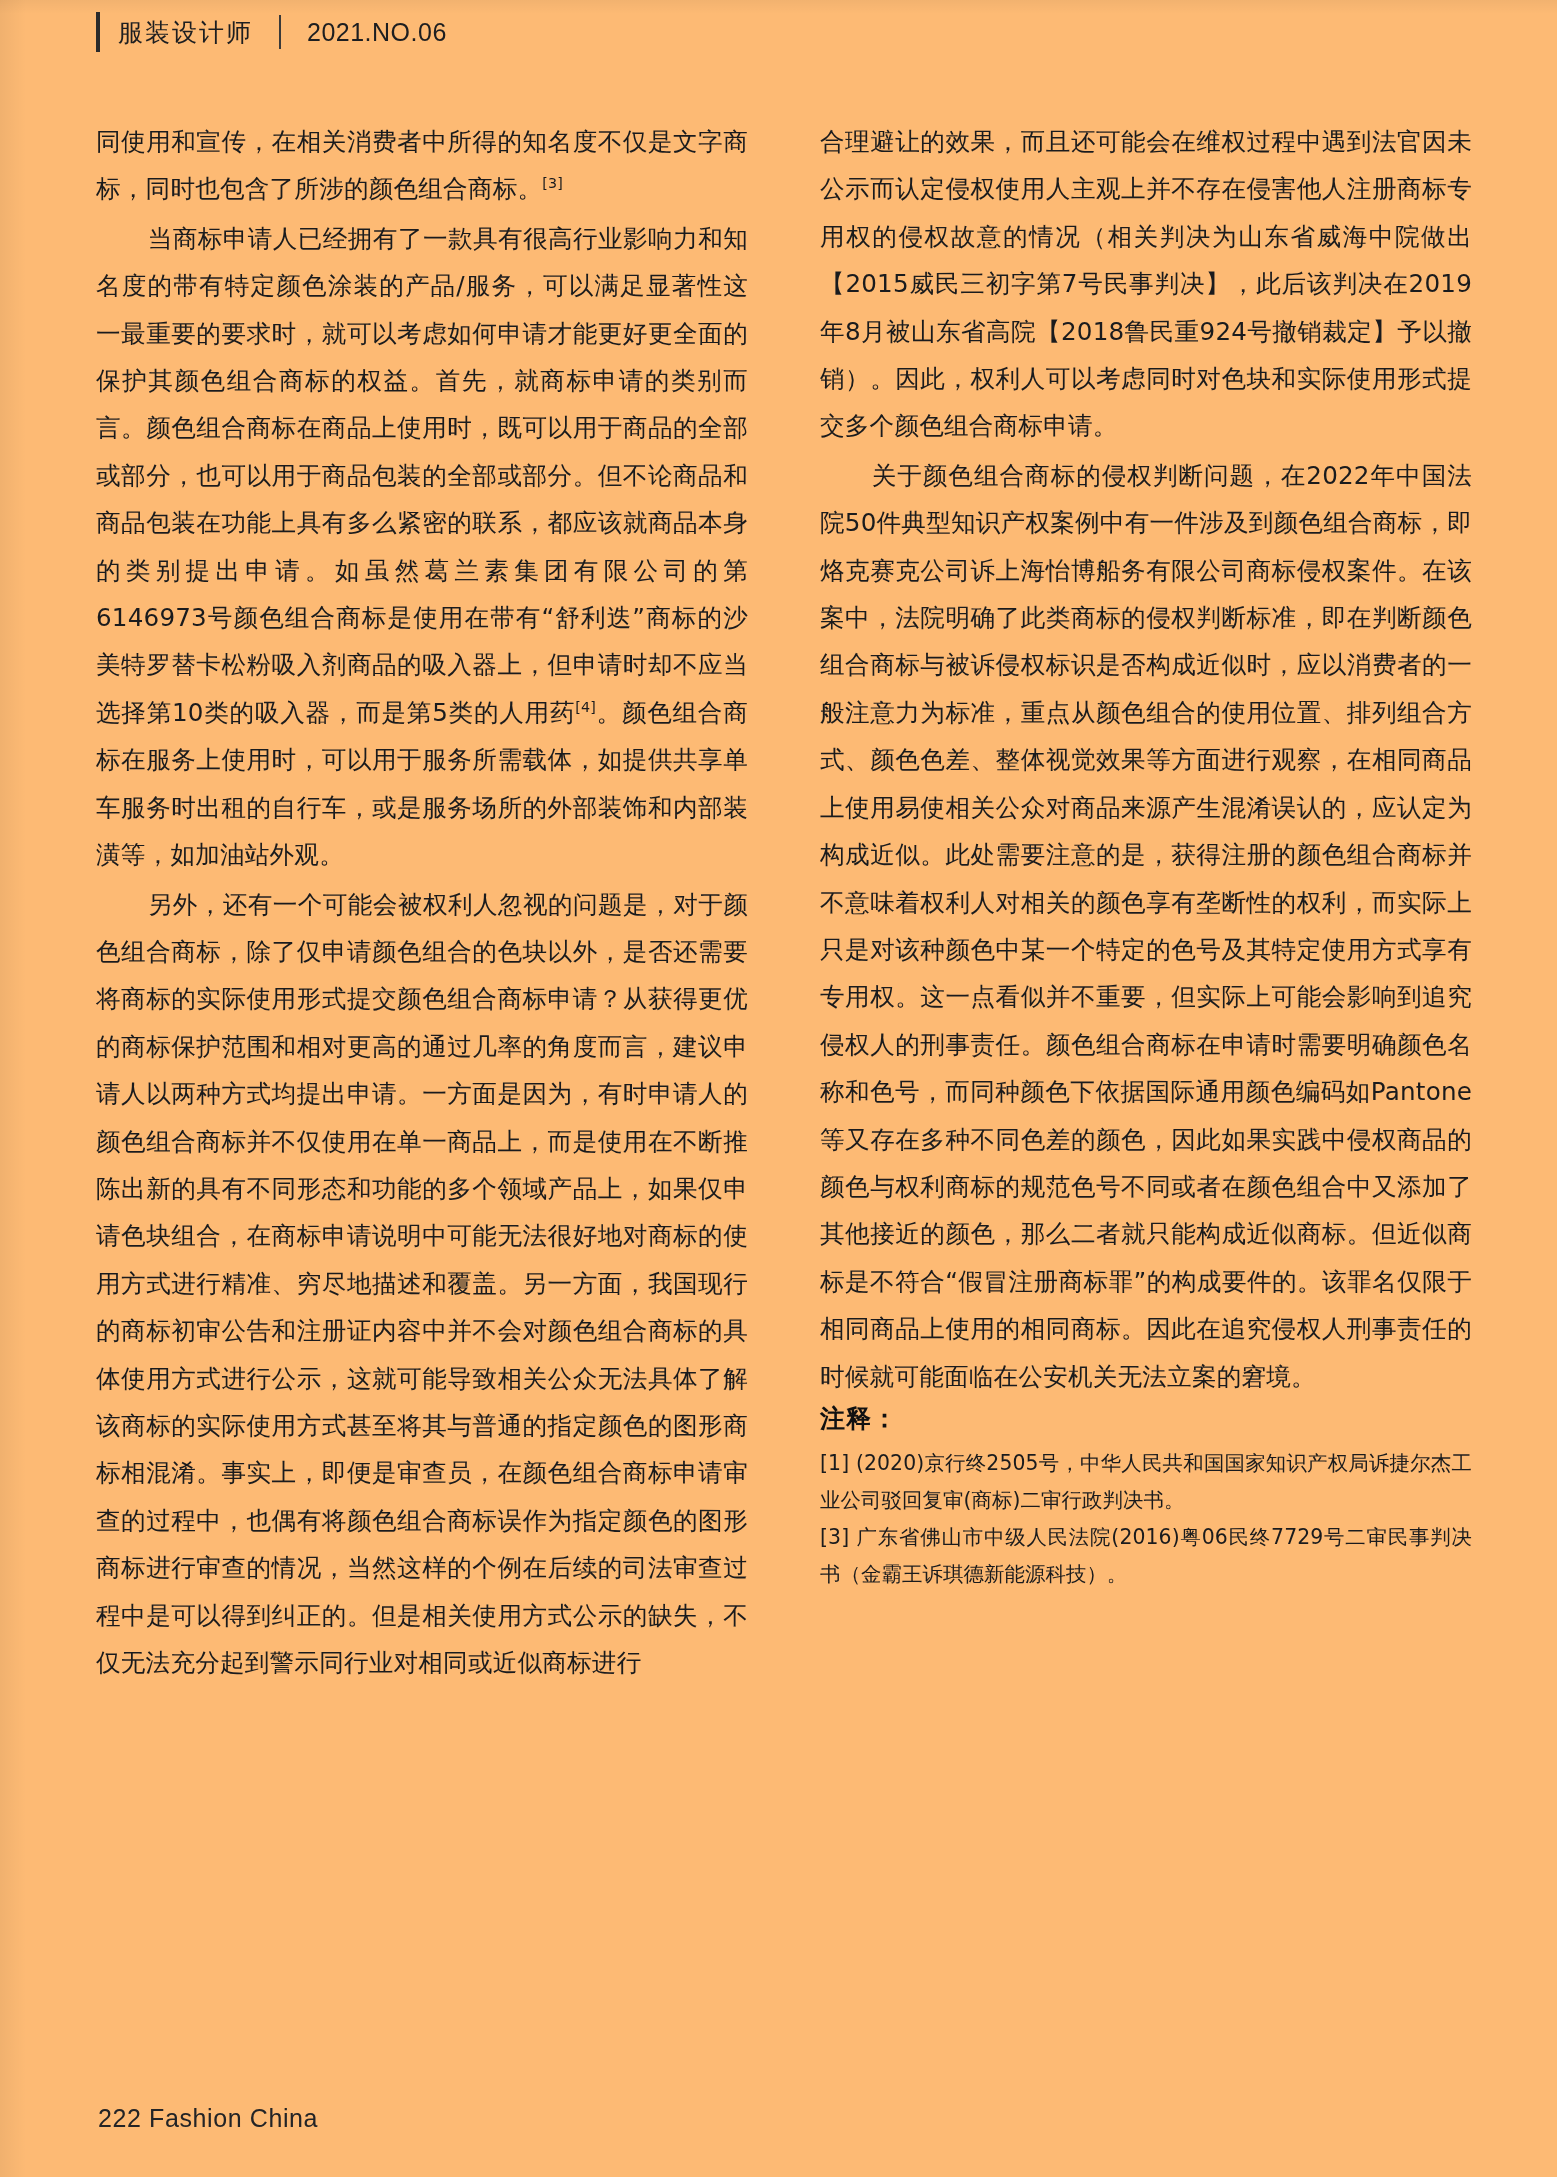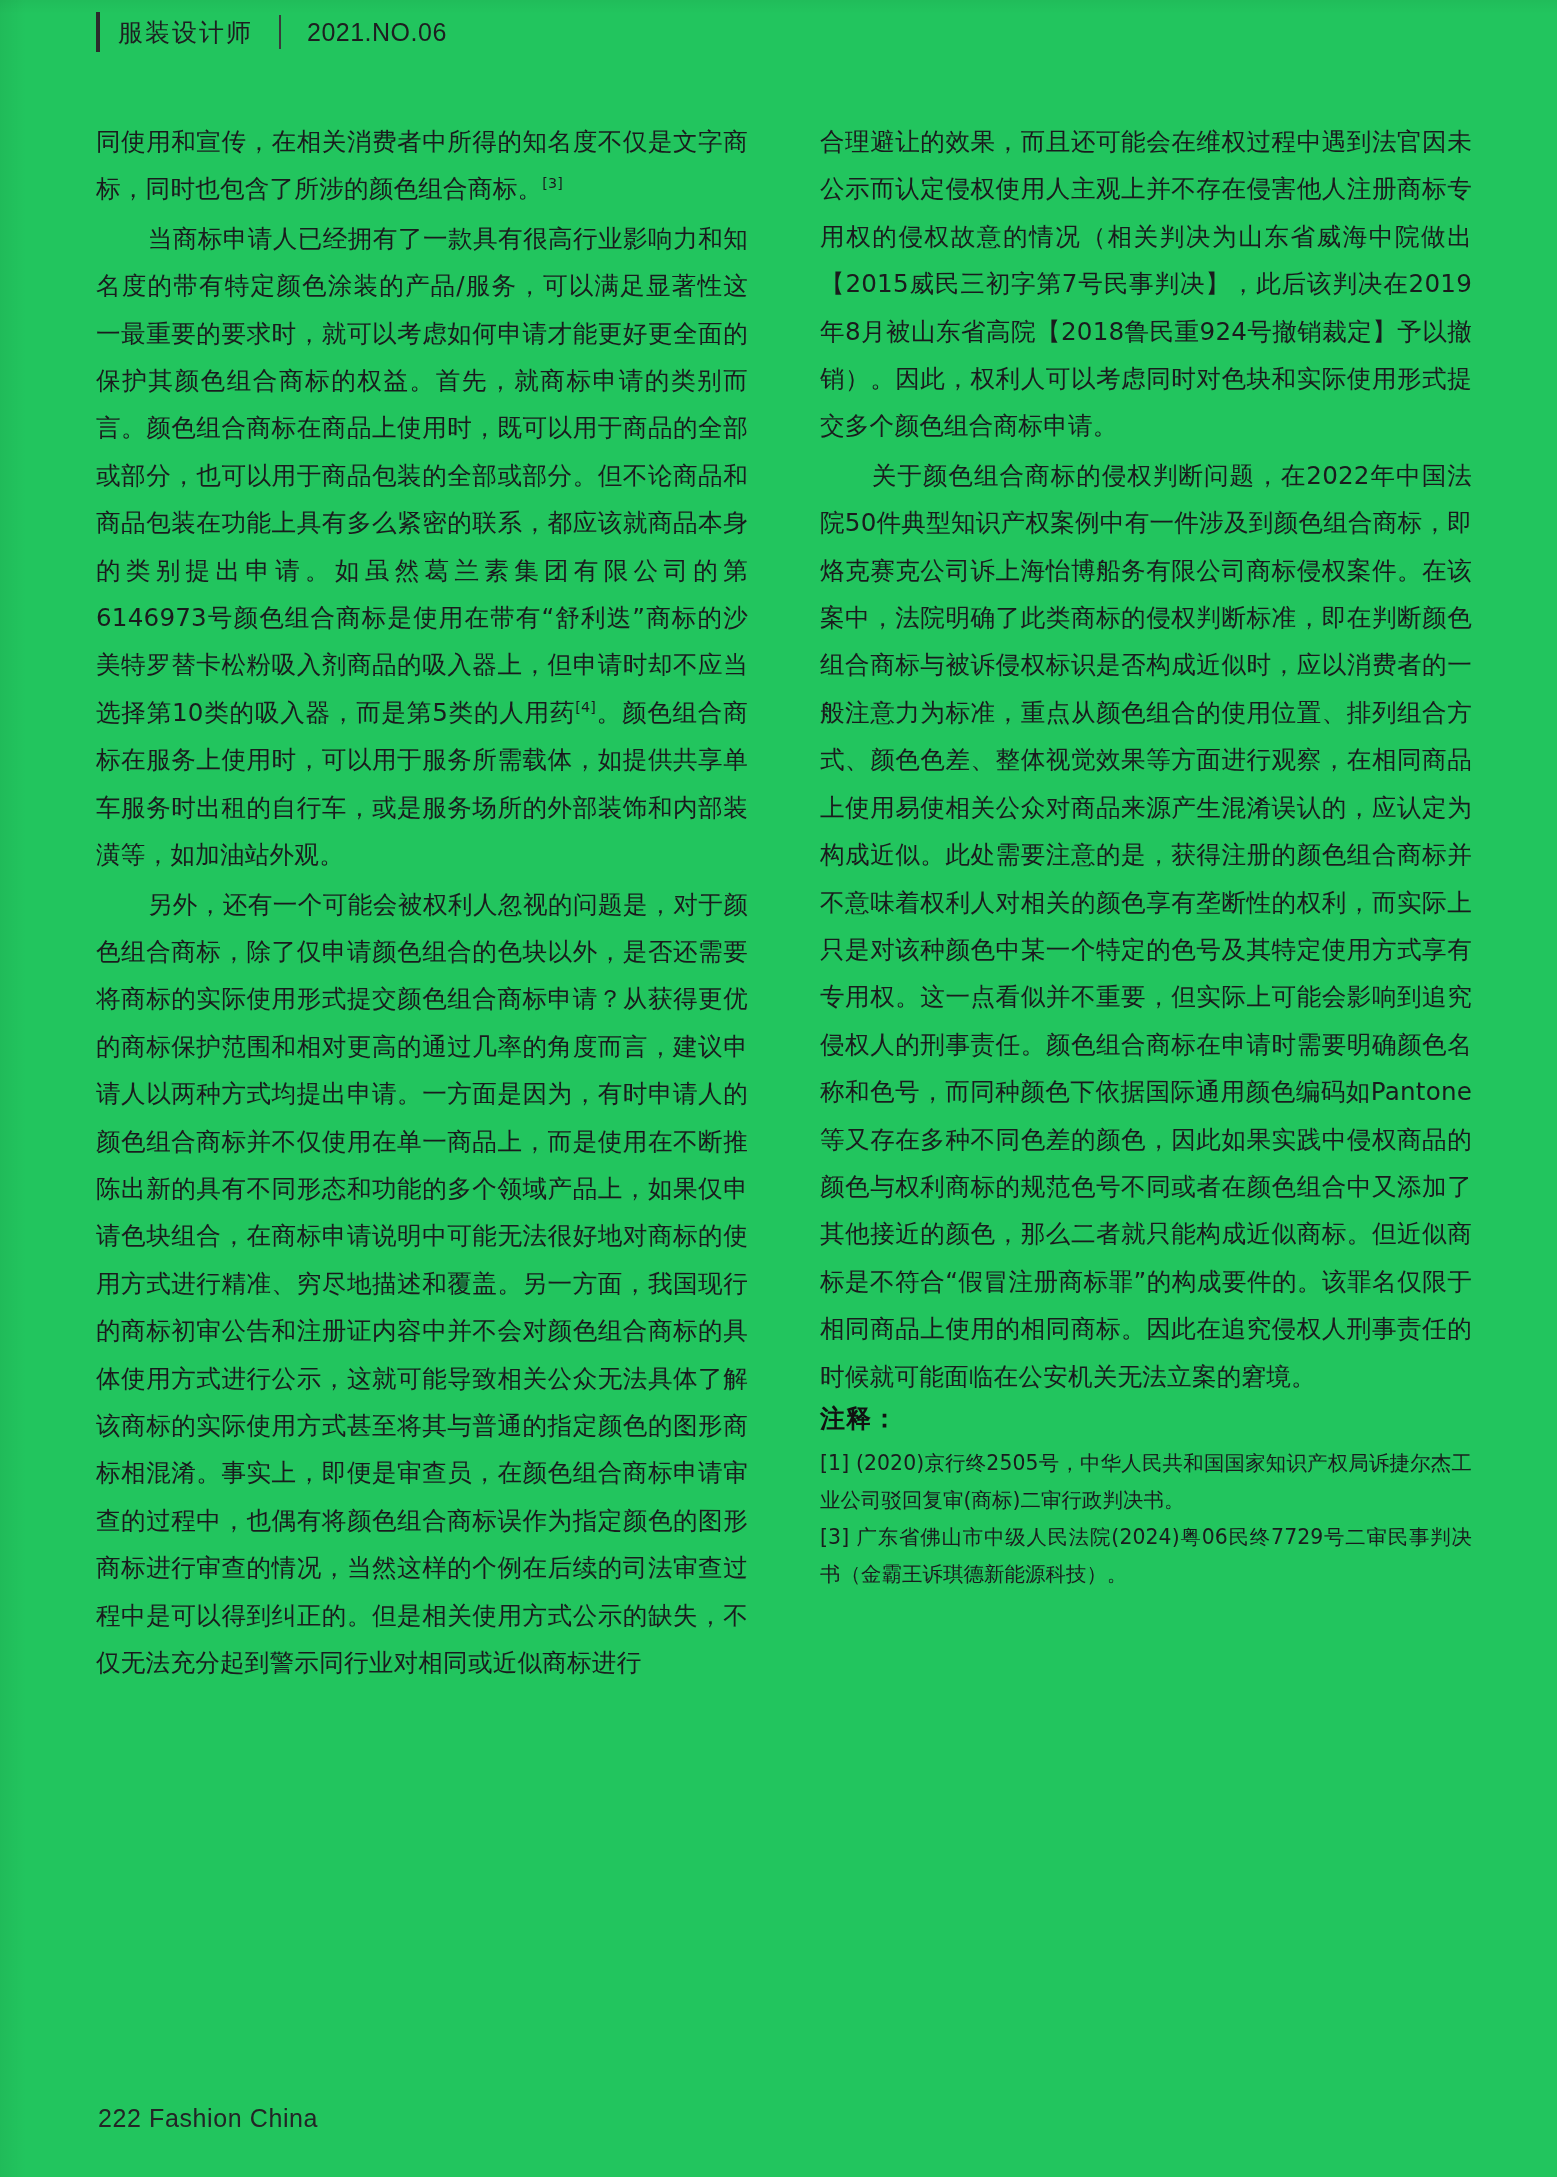--- a/index.html
+++ b/index.html
@@ -12,21 +12,21 @@
     height: 2177px;
     position: relative;
     font-family: "DejaVu Sans", sans-serif;
     color: #16171a;
     overflow: hidden;
   }
 
   .page {
     position: absolute;
     inset: 0;
-    background: #22c55e;
+    background: #fdba74;
   }
 
   
   .runhead {
     position: absolute;
     top: 8px;
     left: 96px;
     display: flex;
     align-items: center;
     height: 48px;
@@ -160,20 +160,20 @@
 
     <div class="col">
 
       <p class="body">合理避让的效果，而且还可能会在维权过程中遇到法官因未公示而认定侵权使用人主观上并不存在侵害他人注册商标专用权的侵权故意的情况（相关判决为山东省威海中院做出【2015威民三初字第7号民事判决】，此后该判决在2019年8月被山东省高院【2018鲁民重924号撤销裁定】予以撤销）。因此，权利人可以考虑同时对色块和实际使用形式提交多个颜色组合商标申请。</p>
 
       <p class="body indent">关于颜色组合商标的侵权判断问题，在2022年中国法院50件典型知识产权案例中有一件涉及到颜色组合商标，即烙克赛克公司诉上海怡博船务有限公司商标侵权案件。在该案中，法院明确了此类商标的侵权判断标准，即在判断颜色组合商标与被诉侵权标识是否构成近似时，应以消费者的一般注意力为标准，重点从颜色组合的使用位置、排列组合方式、颜色色差、整体视觉效果等方面进行观察，在相同商品上使用易使相关公众对商品来源产生混淆误认的，应认定为构成近似。此处需要注意的是，获得注册的颜色组合商标并不意味着权利人对相关的颜色享有垄断性的权利，而实际上只是对该种颜色中某一个特定的色号及其特定使用方式享有专用权。这一点看似并不重要，但实际上可能会影响到追究侵权人的刑事责任。颜色组合商标在申请时需要明确颜色名称和色号，而同种颜色下依据国际通用颜色编码如Pantone等又存在多种不同色差的颜色，因此如果实践中侵权商品的颜色与权利商标的规范色号不同或者在颜色组合中又添加了其他接近的颜色，那么二者就只能构成近似商标。但近似商标是不符合“假冒注册商标罪”的构成要件的。该罪名仅限于相同商品上使用的相同商标。因此在追究侵权人刑事责任的时候就可能面临在公安机关无法立案的窘境。</p>
 
       <div class="notes-title">注释：</div>
 
       <p class="note">[1] (2020)京行终2505号，中华人民共和国国家知识产权局诉捷尔杰工业公司驳回复审(商标)二审行政判决书。</p>
-      <p class="note">[3] 广东省佛山市中级人民法院(2024)粤06民终7729号二审民事判决书（金霸王诉琪德新能源科技）。</p>
+      <p class="note">[3] 广东省佛山市中级人民法院(2016)粤06民终7729号二审民事判决书（金霸王诉琪德新能源科技）。</p>
 
     </div>
   </div>
 
   <div class="folio">222  Fashion China</div>
 
 </div>
 
 </body></html>

